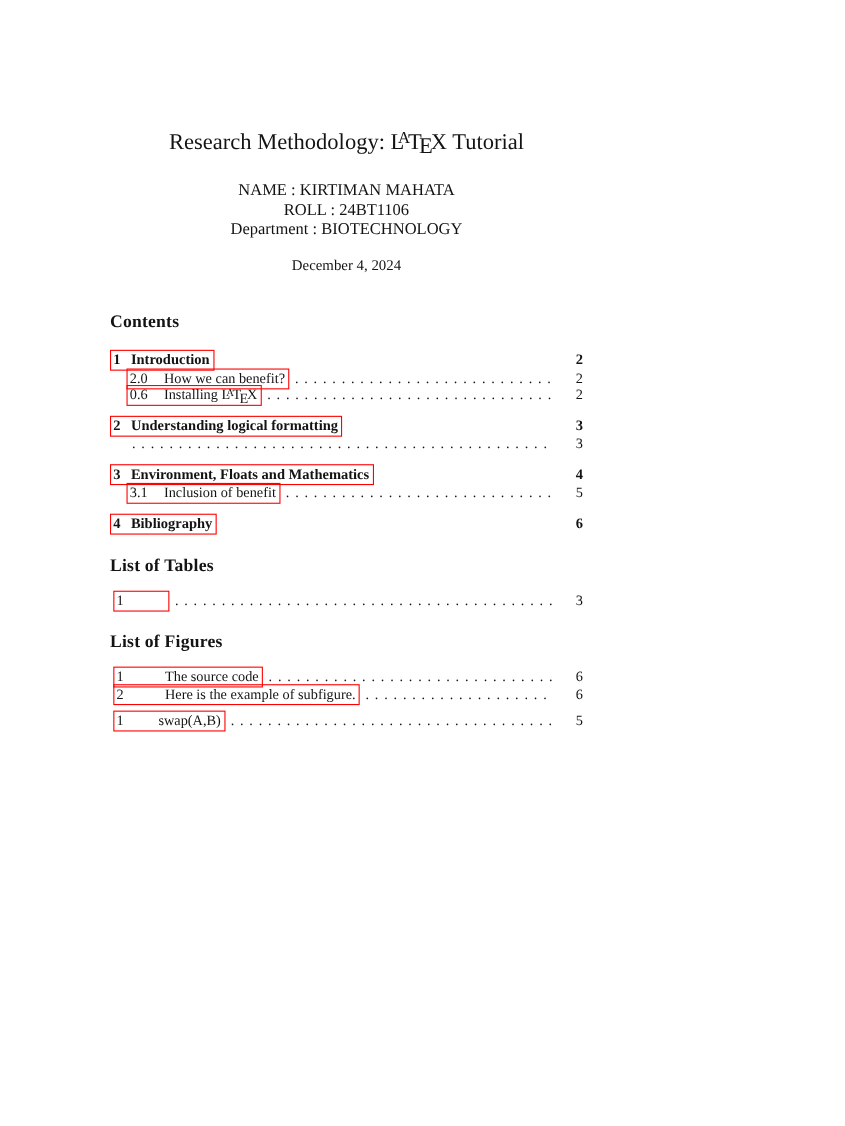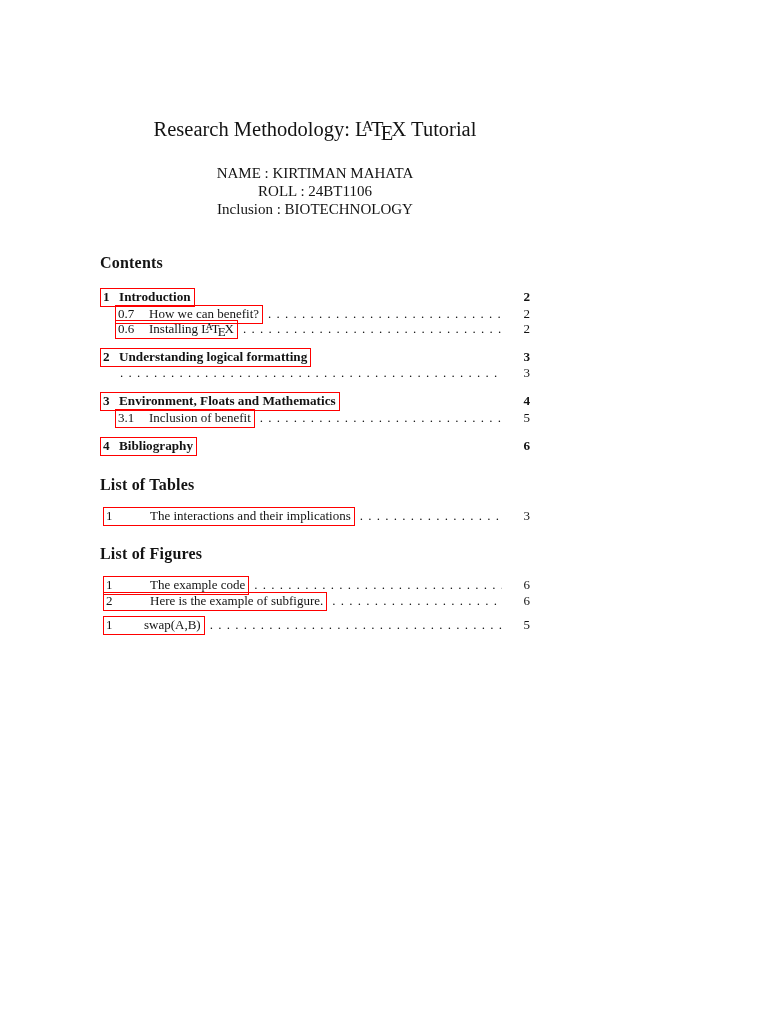--- a/index.html
+++ b/index.html
@@ -66,40 +66,41 @@
 <body>
 
 <div class="page">
   <div class="col">
 
     <div class="doc-title"><span>Research Methodology: </span><span class="latex"><span>L</span><span class="lx-a">A</span><span>T</span><span class="lx-e">E</span><span>X</span></span><span> Tutorial</span></div>
 
     <div class="author-block">
       <div>NAME : KIRTIMAN MAHATA</div>
       <div>ROLL : 24BT1106</div>
-      <div>Inclusion : BIOTECHNOLOGY</div>
-    </div>
-
+      <div>Department : BIOTECHNOLOGY</div>
+    </div>
+
+    <div class="doc-date">December 4, 2024</div>
 
     <h1 class="big-heading h-contents">Contents</h1>
 
     <div class="toc">
 
       <div class="row sec first">
         <span class="linkbox">
             <span class="num">1</span>
             <span class="ttl">Introduction</span>
           </span>
         <span class="fill"></span>
         <span class="pg">2</span>
       </div>
 
       <div class="row sub">
         <span class="linkbox">
-            <span class="num">0.7</span>
+            <span class="num">2.0</span>
             <span class="ttl">How we can benefit?</span>
           </span>
         <span class="fill dots"></span>
         <span class="pg">2</span>
       </div>
 
       <div class="row sub">
         <span class="linkbox">
             <span class="num">0.6</span>
             <span class="ttl"><span>Installing </span><span class="latex"><span>L</span><span class="lx-a">A</span><span>T</span><span class="lx-e">E</span><span>X</span></span></span>
@@ -149,33 +150,32 @@
         <span class="pg">6</span>
       </div>
 
     </div>
 
     <h1 class="big-heading h-lot">List of Tables</h1>
     <div class="entry-list lot-list">
       <div class="row litem">
         <span class="linkbox">
             <span class="num">1</span>
-            <span class="ttl">The interactions and their implications</span>
           </span>
         <span class="fill dots"></span>
         <span class="pg">3</span>
       </div>
     </div>
 
     <h1 class="big-heading h-lof">List of Figures</h1>
     <div class="entry-list lof-list">
       <div class="row litem">
         <span class="linkbox">
             <span class="num">1</span>
-            <span class="ttl">The example code</span>
+            <span class="ttl">The source code</span>
           </span>
         <span class="fill dots"></span>
         <span class="pg">6</span>
       </div>
       <div class="row litem">
         <span class="linkbox">
             <span class="num">2</span>
             <span class="ttl">Here is the example of subfigure.</span>
           </span>
         <span class="fill dots"></span>

